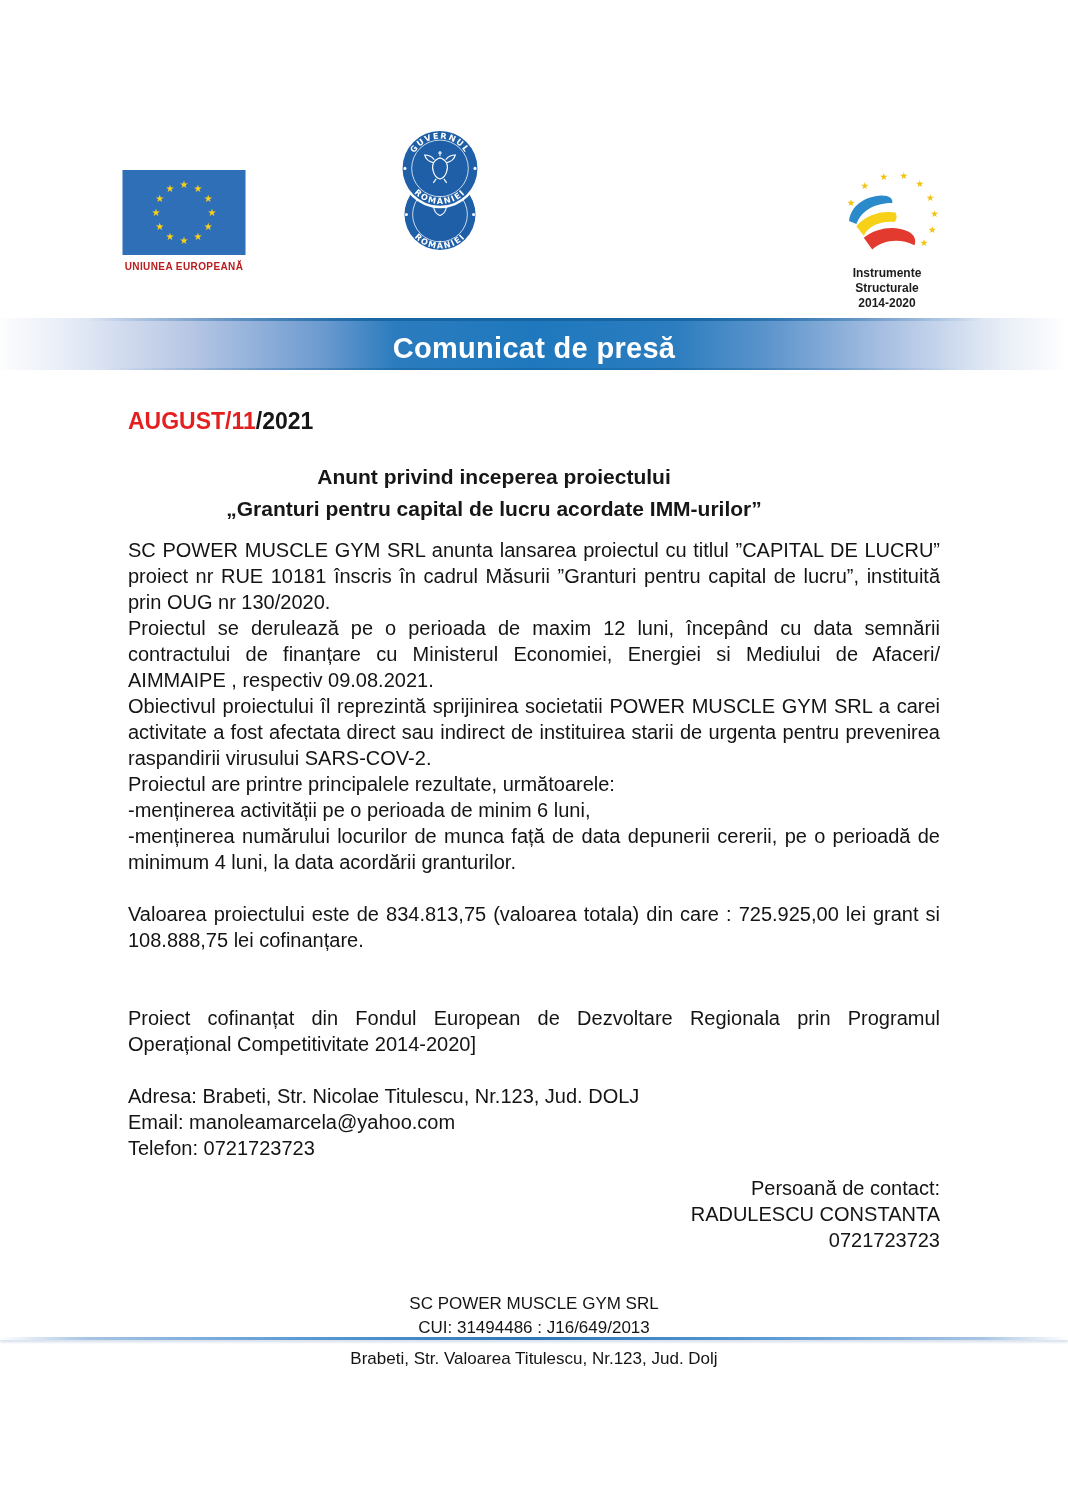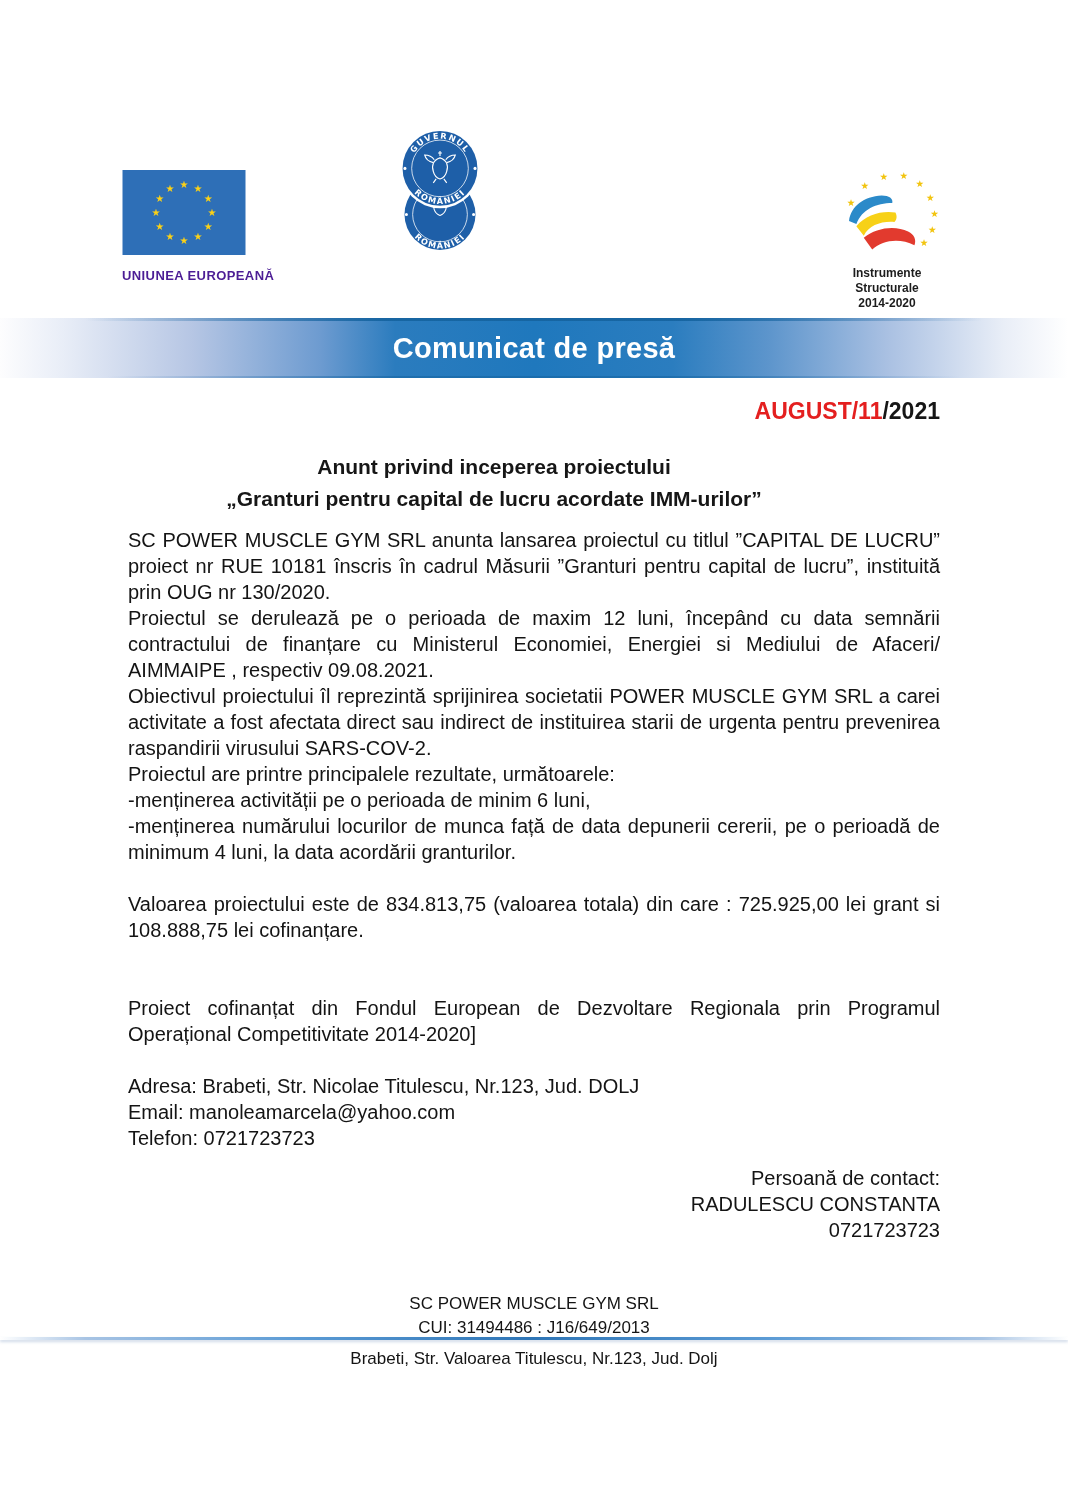--- a/index.html
+++ b/index.html
@@ -7,41 +7,41 @@
     position:relative;
     width:1068px;height:1511px;
     background:#ffffff;
     font-family:"Liberation Sans", sans-serif;
     color:#151515;
     overflow:hidden;
   }
   
   .logo-row{position:absolute;top:0;left:0;width:100%;height:300px;}
   .eu-logo{position:absolute;left:122px;top:170px;width:124px;text-align:center;}
-  .eu-label{margin-top:9px;font-size:13px;font-weight:bold;color:#4c1d95;letter-spacing:.4px;white-space:nowrap;}
+  .eu-label{margin-top:2px;font-size:10px;font-weight:bold;color:#b91c1c;letter-spacing:.4px;white-space:nowrap;}
   .gov-logo{position:absolute;left:392px;top:123px;width:96px;height:134px;}
   .is-logo{position:absolute;left:822px;top:165px;width:130px;text-align:center;}
   .is-label{margin-top:2px;font-size:12px;font-weight:bold;color:#1c1c1c;line-height:15px;}
   
   .banner{
-    position:absolute;left:0;top:318px;width:100%;height:60px;
+    position:absolute;left:0;top:318px;width:100%;height:52px;
     background:linear-gradient(90deg,#fdfdfe 0%,#e8edf7 6%,#b6c6e4 18%,#6d9bd0 30%,#2b7cbe 37%,#1f78bd 50%,#2b7dbf 63%,#5d95cc 72%,#a9c0e2 83%,#e9eef7 94%,#ffffff 100%);
     text-align:center;
   }
   .banner::before{content:"";position:absolute;top:0;left:0;width:100%;height:3px;
     background:linear-gradient(90deg,rgba(21,99,159,0) 8%,rgba(21,99,159,.9) 36%,rgba(21,99,159,.9) 64%,rgba(21,99,159,0) 92%);}
   .banner::after{content:"";position:absolute;bottom:0;left:0;width:100%;height:2px;
     background:linear-gradient(90deg,rgba(21,99,159,0) 10%,rgba(21,99,159,.55) 38%,rgba(21,99,159,.55) 62%,rgba(21,99,159,0) 90%);}
   .banner-title{
     display:inline-block;line-height:60px;font-size:29px;font-weight:bold;color:#ffffff;
     letter-spacing:.3px;
   }
   
   .content{position:absolute;left:128px;top:398px;width:812px;}
-  .date-line{text-align:right;font-size:23px;font-weight:bold;color:#161616;}
+  .date-line{margin-top:10px;font-size:23px;font-weight:bold;color:#161616;}
   .date-red{color:#e41f1f;}
   .doc-title{position:relative;left:-40px;margin-top:26px;text-align:center;font-size:21px;font-weight:bold;line-height:32px;color:#161616;}
   .body-text p{margin:0;font-size:20px;line-height:26px;text-align:justify;color:#141414;}
   .body-text .first{margin-top:12px;}
   .gap-1{margin-top:26px !important;}
   .gap-2{margin-top:52px !important;}
   .contact-block{margin-top:14px;margin-left:62px;text-align:right;font-size:20px;line-height:26px;color:#141414;}
   
   .footer{position:absolute;left:0;top:1292px;width:100%;text-align:center;font-size:17px;line-height:24px;color:#141414;}
   .footer-rule{

